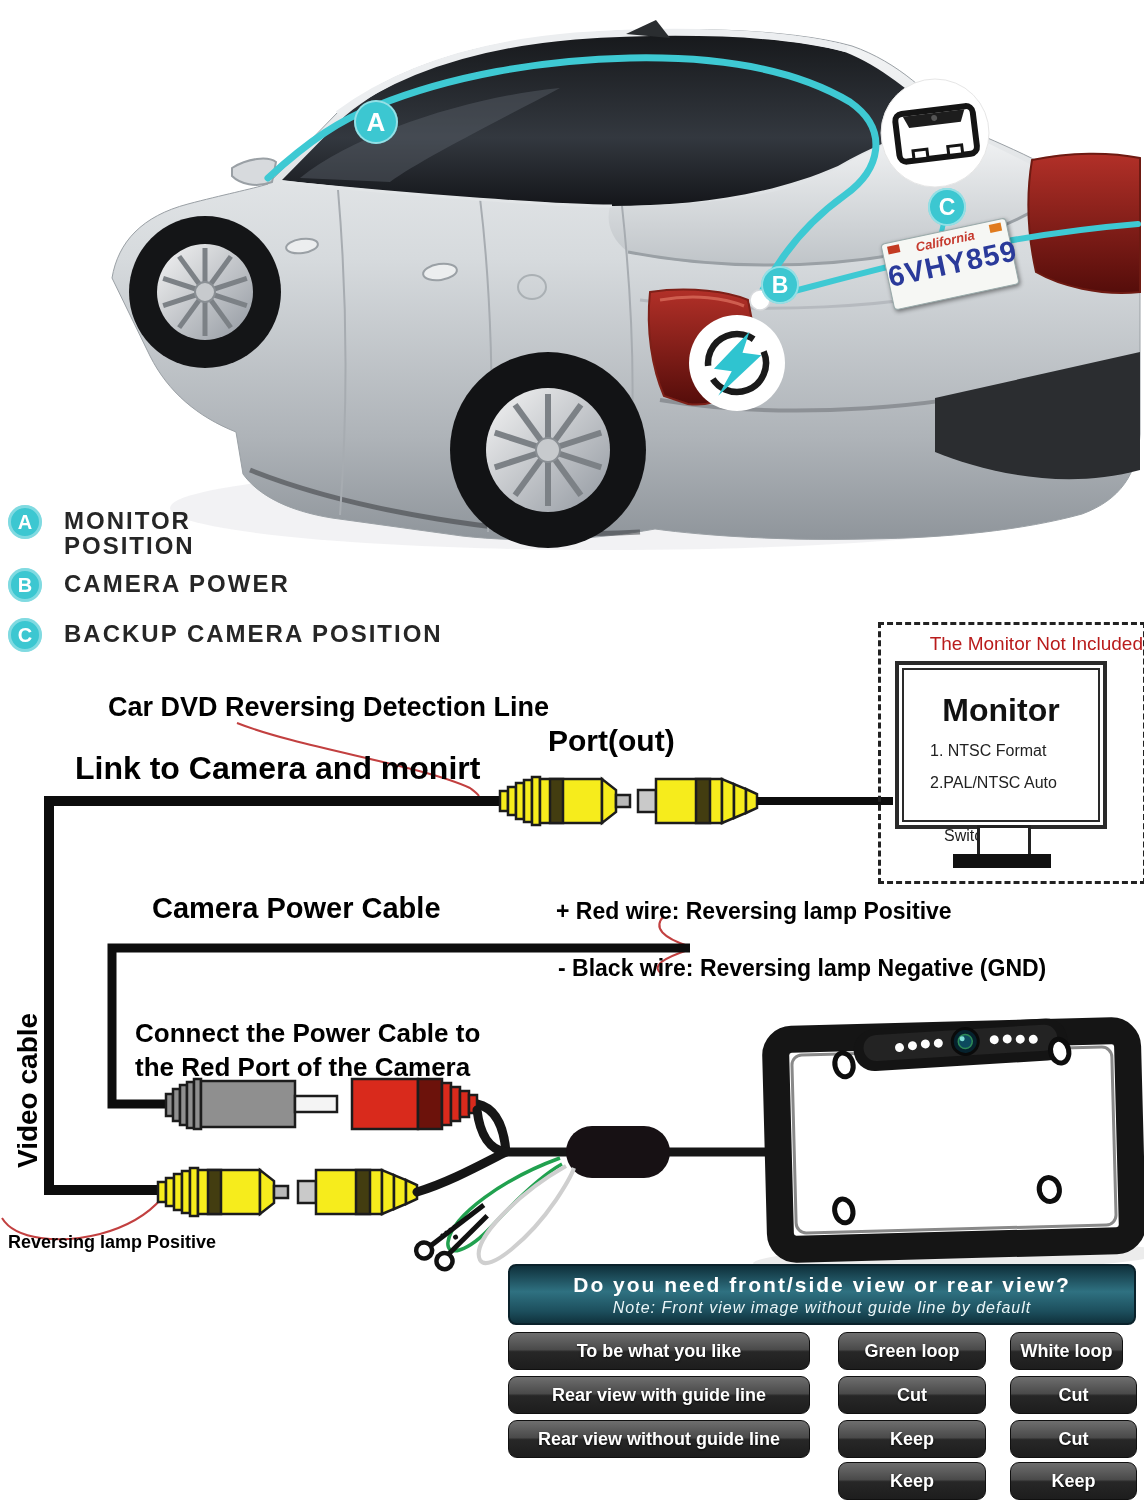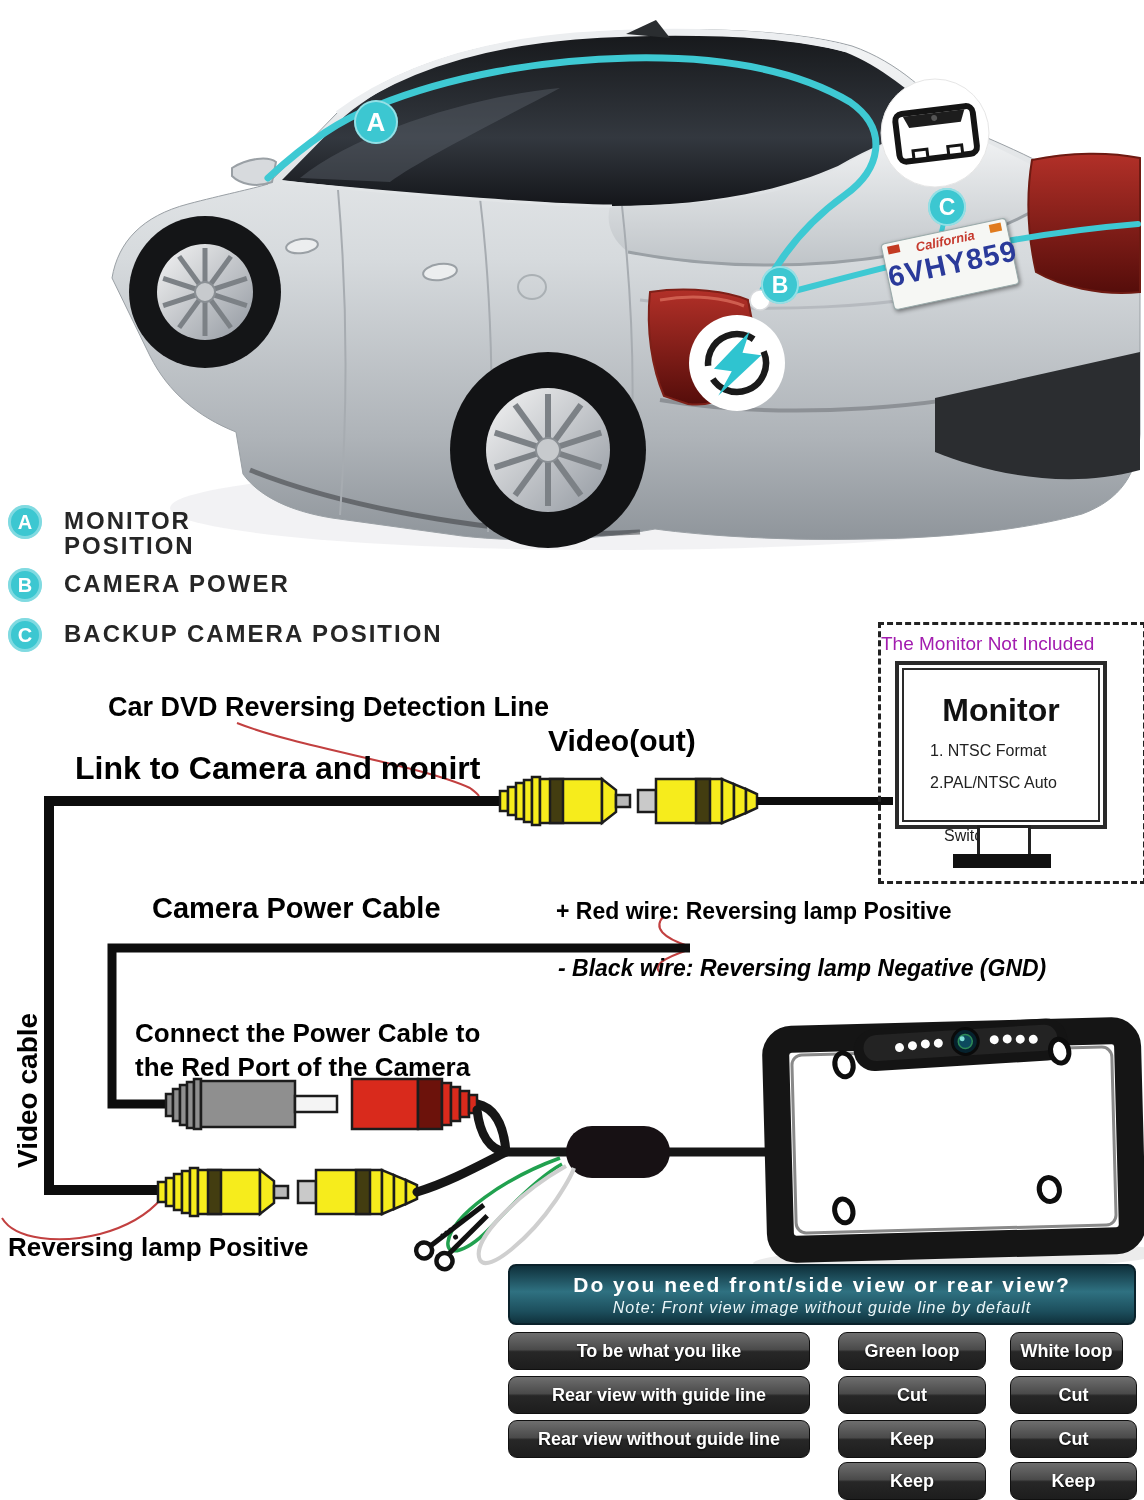--- a/index.html
+++ b/index.html
@@ -24,21 +24,21 @@
   
   .plate{position:absolute;left:886px;top:230px;width:126px;height:66px;background:#f6f7f4;
          border:1px solid #9aa;border-radius:4px;transform:rotate(-12deg);
          box-shadow:1px 2px 4px rgba(0,0,0,.45);text-align:center;}
   .plate-state{font-style:italic;font-size:13px;color:#c63b2f;font-weight:bold;margin-top:2px;}
   .plate-num{font-size:29px;font-weight:bold;color:#2a3a9a;letter-spacing:1px;margin-top:0;}
   .sticker{position:absolute;top:3px;width:12px;height:8px;}
   
   .monitor-wrap{position:absolute;left:878px;top:622px;width:262px;height:256px;
                 border:3px dashed #222;}
-  .monitor-title{position:absolute;left:0;top:8px;width:100%;text-align:left;font-size:19px;color:#a21caf;}
+  .monitor-title{position:absolute;left:0;top:8px;width:100%;text-align:right;font-size:19px;color:#b91c1c;}
   .monitor-frame{position:absolute;left:14px;top:36px;width:204px;height:160px;border:4px solid #2a2a2a;
                  background:#fff;}
   .monitor-frame-inner{position:absolute;inset:3px;border:2px solid #2a2a2a;}
   .monitor-name{position:absolute;left:0;top:22px;width:100%;text-align:center;
                 font-size:32px;font-weight:bold;color:#111;}
   .monitor-item{position:absolute;left:26px;font-size:16px;color:#222;}
   .monitor-neck{position:absolute;left:96px;top:200px;width:48px;height:26px;border:3px solid #222;background:#fff;}
   .monitor-base{position:absolute;left:72px;top:229px;width:98px;height:14px;background:#111;}
   
   .tbl-header{position:absolute;left:508px;top:1264px;width:628px;height:61px;border-radius:8px;
@@ -346,28 +346,28 @@
   </div>
   <div class="legend-row" style="left:8px;top:618px;">
     <div class="legend-dot">
         <span>C</span>
       </div>
     <div class="legend-label">BACKUP CAMERA POSITION</div>
   </div>
 
   <div class="lbl" style="left:108px;top:692px;font-size:27px;">Car DVD Reversing Detection Line</div>
   <div class="lbl" style="left:75px;top:750px;font-size:32px;">Link to Camera and monirt</div>
-  <div class="lbl" style="left:548px;top:724px;font-size:30px;">Video(out)</div>
+  <div class="lbl" style="left:548px;top:724px;font-size:30px;">Port(out)</div>
   <div class="lbl rot" style="left:12px;top:1168px;font-size:28px;">Video cable</div>
   <div class="lbl" style="left:152px;top:892px;font-size:29px;">Camera Power Cable</div>
   <div class="lbl" style="left:556px;top:898px;font-size:23px;">+ Red wire: Reversing lamp Positive</div>
-  <div class="lbl" style="left:558px;top:955px;font-size:23px;font-style:italic;">- Black wire: Reversing lamp Negative (GND)</div>
+  <div class="lbl" style="left:558px;top:955px;font-size:23px;">- Black wire: Reversing lamp Negative (GND)</div>
   <div class="lbl" style="left:135px;top:1052px;font-size:26px;">the Red Port of the Camera</div>
   <div class="lbl" style="left:135px;top:1018px;font-size:26px;">Connect the Power Cable to</div>
-  <div class="lbl" style="left:8px;top:1232px;font-size:26px;">Reversing lamp Positive</div>
+  <div class="lbl" style="left:8px;top:1232px;font-size:18px;">Reversing lamp Positive</div>
 
   <div class="monitor-wrap">
     <div class="monitor-title">The Monitor Not Included</div>
     <div class="monitor-frame">
       <div class="monitor-frame-inner">
         <div class="monitor-name">Monitor</div>
         <div class="monitor-item" style="top:72px;">1. NTSC Format</div>
         <div class="monitor-item" style="top:104px;">2.PAL/NTSC Auto</div>
         <div class="monitor-item" style="top:123px;left:40px;margin-top:34px;">Switch Light</div>
       </div>

